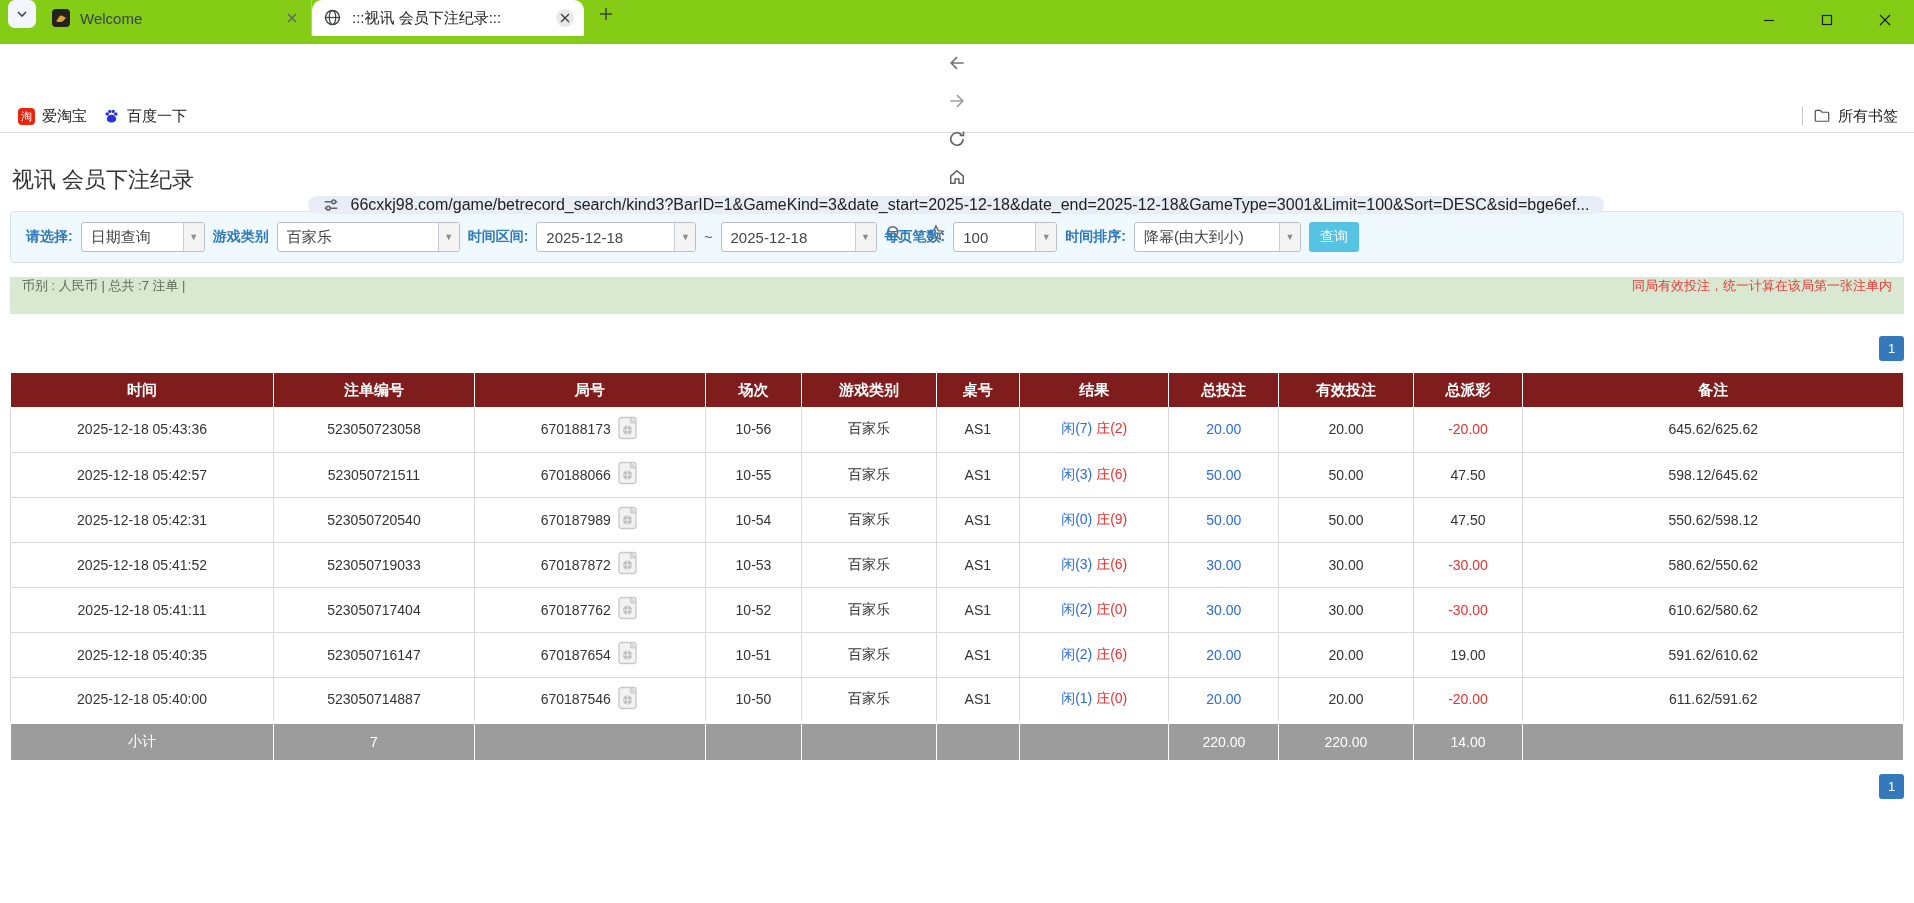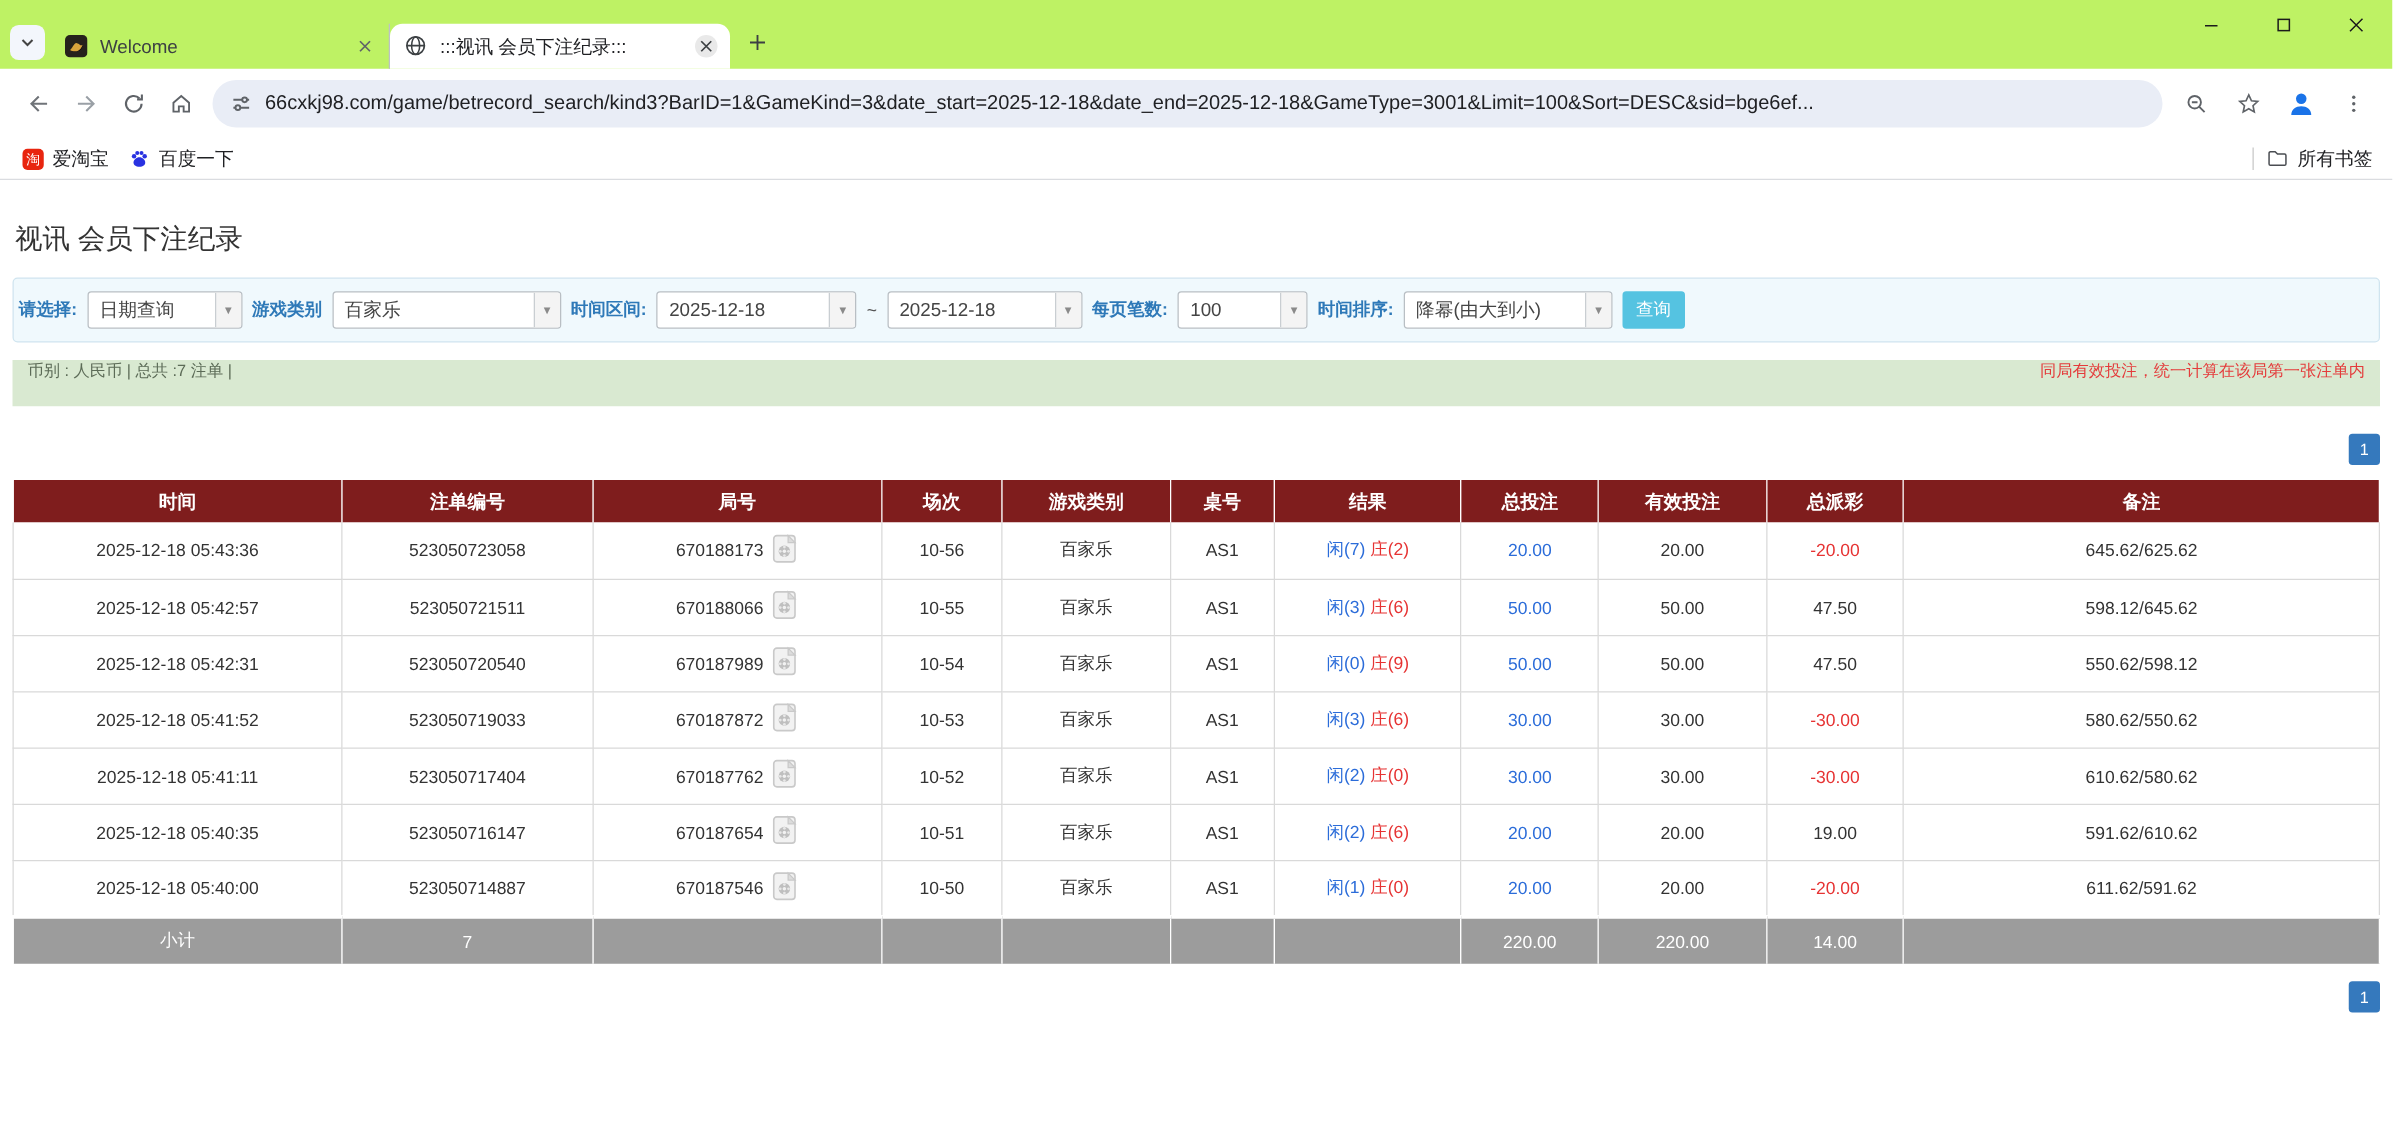--- a/index.html
+++ b/index.html
@@ -1,37 +1,37 @@
 <!DOCTYPE html>
 <html><head>
 <meta charset="utf-8">
 <style>
   * { margin:0; padding:0; box-sizing:border-box; }
   html,body { width:1914px; height:903px; overflow:hidden; background:#fff;
     font-family:"Liberation Sans","DejaVu Sans",sans-serif; }
 
   
-  .tabstrip { height:55px; background:#bef264; display:flex; align-items:flex-end; position:relative; }
+  .tabstrip { height:44px; background:#84cc16; display:flex; align-items:flex-start; position:relative; }
   .tab-list-btn { width:28px; height:28px; margin:0 4px 7px 8px; border-radius:7px; background:#f3f6fc;
     display:flex; align-items:center; justify-content:center; cursor:pointer; }
   .tab { height:36px; display:flex; align-items:center; padding:0 10px 0 12px; width:272px;
     font-size:15px; color:#3c4043; position:relative; }
   .tab.inactive { border-right:1px solid #bdc1c6; }
   .tab.active { background:#fff; border-radius:10px 10px 0 0; color:#202124; }
   .tab .favicon { width:18px; height:18px; margin-right:10px; flex:none; }
   .tab .tab-title { flex:1; white-space:nowrap; overflow:hidden; }
   .tab .tab-close { width:18px; height:18px; border-radius:50%; display:flex; align-items:center;
     justify-content:center; flex:none; }
   .tab.active .tab-close { background:#e9e9e9; }
   .newtab-btn { width:28px; height:28px; margin:0 0 7px 8px; display:flex; align-items:center;
     justify-content:center; }
   .win-controls { position:absolute; right:0; top:0; height:40px; display:flex; }
   .win-controls span { width:58px; height:40px; display:flex; align-items:center; justify-content:center; }
 
-  .toolbar { height:56px; background:#fff; display:flex; align-items:center; padding:0 12px; }
+  .toolbar { height:56px; background:#fff; display:flex; align-items:center; padding:0 12px;flex-direction:column; }
   .nav-btn { width:38px; height:38px; display:flex; align-items:center; justify-content:center;
     border-radius:50%; flex:none; }
   .omnibox { flex:1; height:38px; background:#e9edf6; border-radius:19px; margin:0 8px 0 6px;
     display:flex; align-items:center; padding:0 14px; min-width:0; }
   .omnibox .url-text { font-size:16px; color:#202124; white-space:nowrap; overflow:hidden;
     margin-left:10px; flex:1; }
   .toolbar-right { display:flex; align-items:center; gap:4px; }
 
   .bookmarks-bar { height:33px; background:#fff; display:flex; align-items:center; padding:0 10px;
     border-bottom:1px solid #dadce0; font-size:15px; color:#202124; }
@@ -39,21 +39,21 @@
   .bm-sep { width:1px; height:18px; background:#c7c7c7; margin-left:auto; margin-right:10px; }
   .bm-all { display:flex; align-items:center; gap:7px; padding-right:6px; }
   .fav-tb { width:17px; height:17px; background:#e8250f; border-radius:4px; color:#fff; font-size:11px;
     display:flex; align-items:center; justify-content:center; }
 
   
   .content { background:#fff; }
   .page-title { font-size:22px; font-weight:500; color:#333; padding:32px 0 16px 12px; }
 
   .filter-panel { margin:0 10px; background:#f0f9fd; border:1px solid #cfe4ef; border-radius:4px;
-    padding:10px 4px; display:flex; align-items:center; gap:8px; }
+    padding:10px 15px; display:flex; align-items:center; gap:8px; }
   .f-label { color:#2e79b8; font-weight:bold; font-size:14px; white-space:nowrap; }
   .f-tilde { color:#555; font-size:14px; }
   .combo { display:inline-flex; height:30px; background:#fff; border:1px solid #b9bfc4;
     border-radius:3px; overflow:hidden; align-items:stretch; }
   .combo .combo-text { padding:0 9px; font-size:15px; color:#444; display:flex; align-items:center;
     flex:1; white-space:nowrap; overflow:hidden; }
   .combo .combo-btn { width:21px; background:#f4f4f4; border-left:1px solid #c9ced2; color:#8a8a8a;
     font-size:9px; display:flex; align-items:center; justify-content:center; }
   .search-btn { height:30px; padding:0 11px; background:#55c3e1; color:#fff; border:none;
     border-radius:3px; font-size:14px; cursor:pointer; font-family:Liberation Mono, monospace; }

